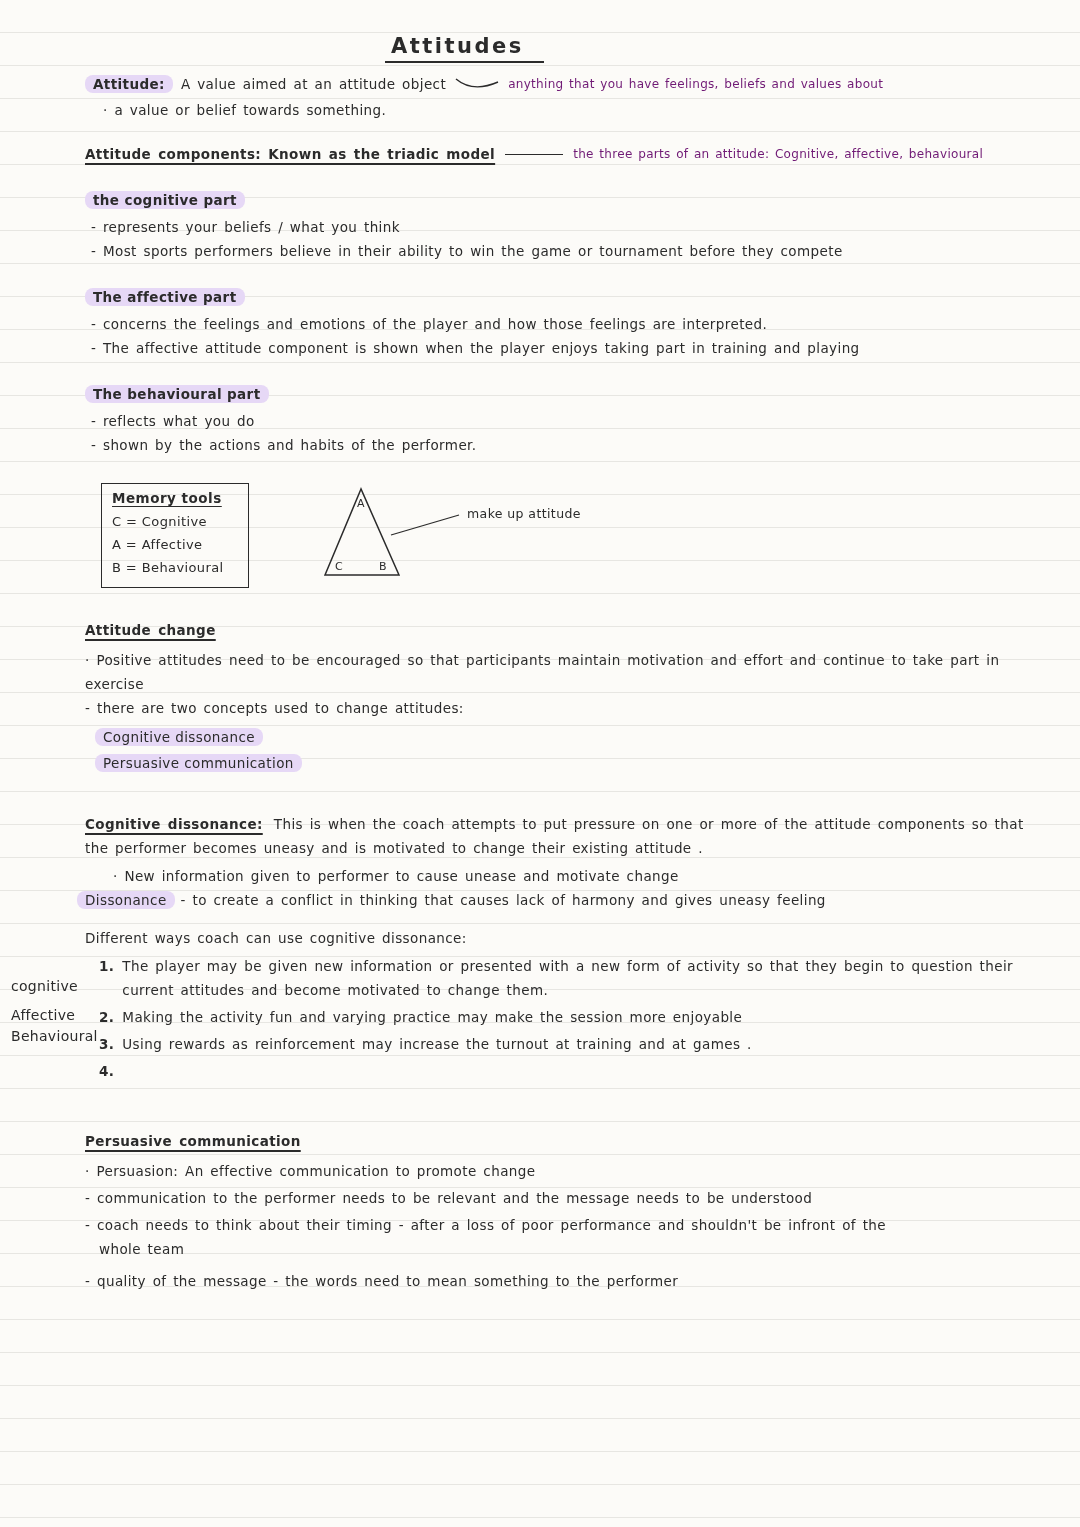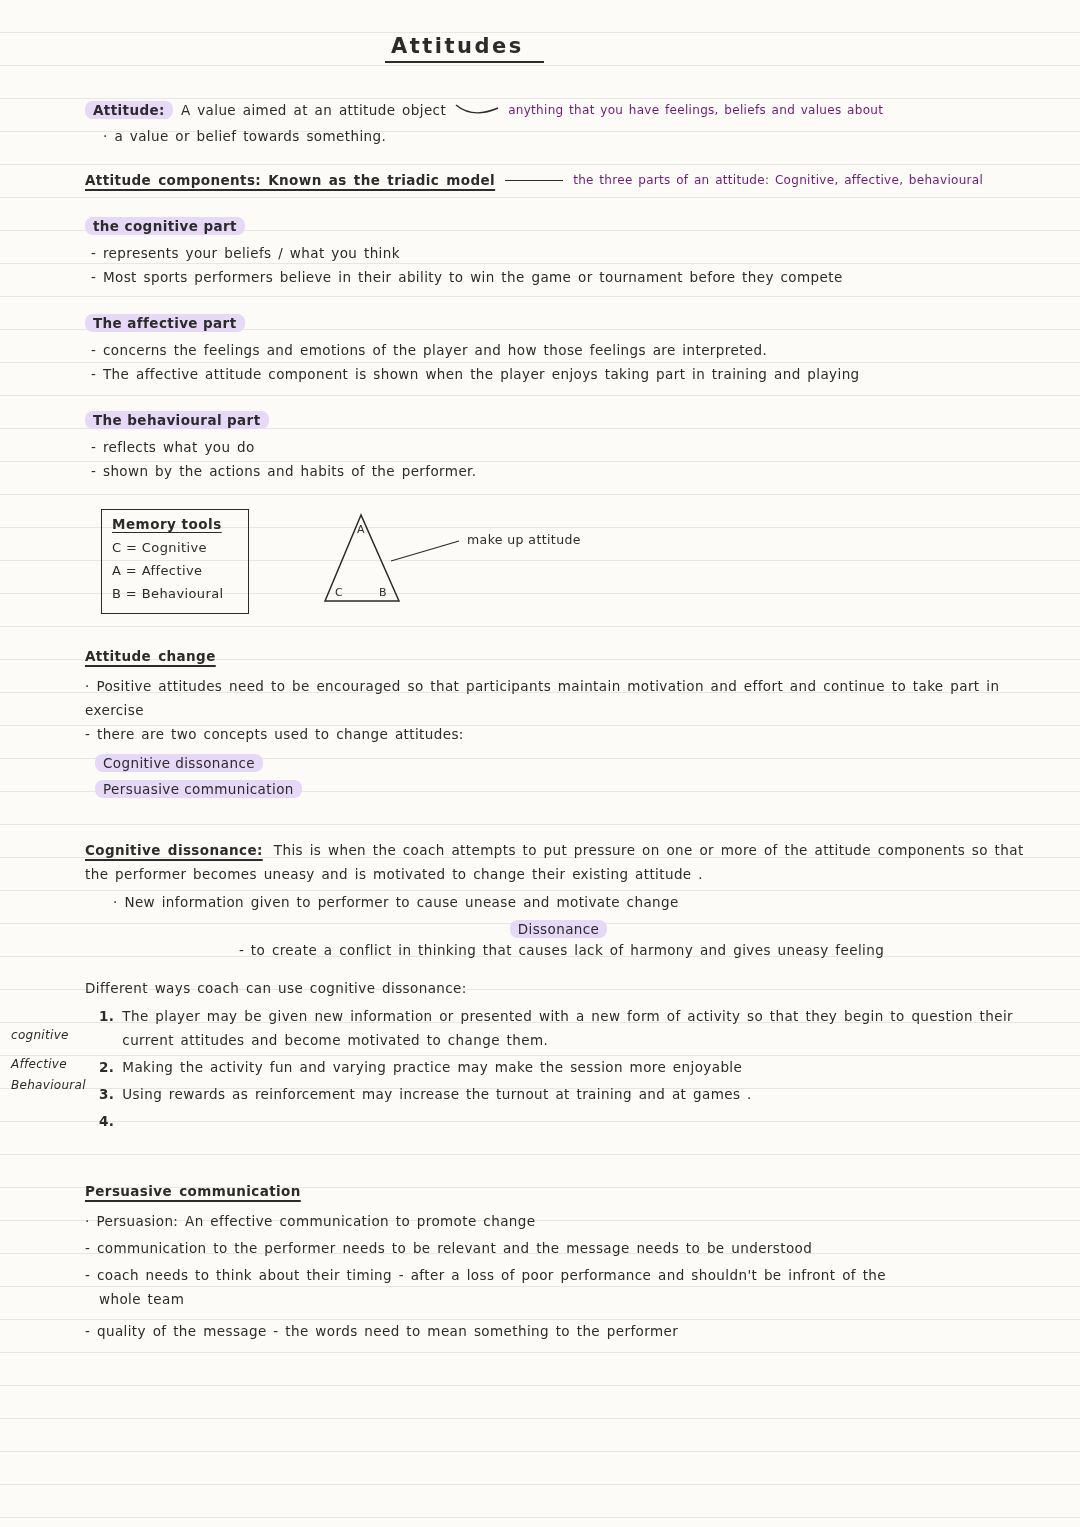--- a/index.html
+++ b/index.html
@@ -38,21 +38,21 @@
   }
   .annot { font-size:12px; letter-spacing:.3px; word-spacing:1.5px; color:#701a75; }
   .underlined {
     text-decoration:underline;
     text-underline-offset:4px;
     text-decoration-thickness:1.5px;
   }
   .connector-svg { flex:0 0 auto; margin:0 8px; }
   .hline { width:58px; border-top:1.6px solid #2b2b2b; margin:0 10px; }
 
-  .def-row { margin-top:35px; }
+  .def-row { margin-top:9px; }
   .def-row .term { margin-right:8px; }
   .sub-note { margin:2px 0 0 18px; }
 
   .components-row { margin-top:20px; }
 
   .section { margin-top:24px; }
   .section .lines { margin:6px 0 0 6px; }
   .section .lines .txt { padding-left:14px; text-indent:-14px; max-width:950px; }
 
   .diagram-row { display:flex; align-items:flex-start; margin:26px 0 0 16px; }
@@ -69,31 +69,31 @@
   }
   .memory-item { font-size:13px; letter-spacing:.4px; line-height:23px; }
   .triangle-wrap { margin-left:70px; }
 
   .change-section { margin-top:30px; }
   .concept-hl { display:block; width:fit-content; margin:8px 0 0 10px; font-weight:400; }
 
   .cd-section { margin-top:40px; }
   .cd-heading-row { display:block; max-width:960px; }
   .cd-bullet { margin:4px 0 0 28px; }
-  .cd-dissonance-row { margin-top:6px; display:flex; align-items:center; margin-left:-8px;flex-direction:column; }
+  .cd-dissonance-row { display:flex; align-items:center; margin-left:-8px; }
   .cd-dissonance-row .hl { font-weight:400; }
   .cd-dissonance-row .txt { margin-left:6px; }
   .cd-ways-heading { margin-top:14px; }
   .ways { margin:4px 0 0 14px; position:relative; }
   .way { position:relative; display:flex; gap:8px; margin-top:3px; max-width:940px; }
   .way .num { font-weight:700; flex:0 0 auto; }
   .way .way-text { max-width:900px; }
   .margin-note {
     position:absolute; left:-88px; top:2px;
-    font-size:12px; letter-spacing:.3px; white-space:nowrap;font-style:italic;
+    font-size:14px; letter-spacing:.3px; white-space:nowrap;
   }
   .way:nth-child(1) .margin-note { top:24px; }
   .way:nth-child(3) .margin-note { top:-4px; }
 
   .pc-section { margin-top:46px; }
   .pc-lines { margin-top:6px; }
   .pc-lines .txt { padding-left:14px; text-indent:-14px; margin-top:3px; }
   .pc-line-3 { max-width:820px; }
   .pc-line-4 { margin-top:8px !important; }
 </style>

